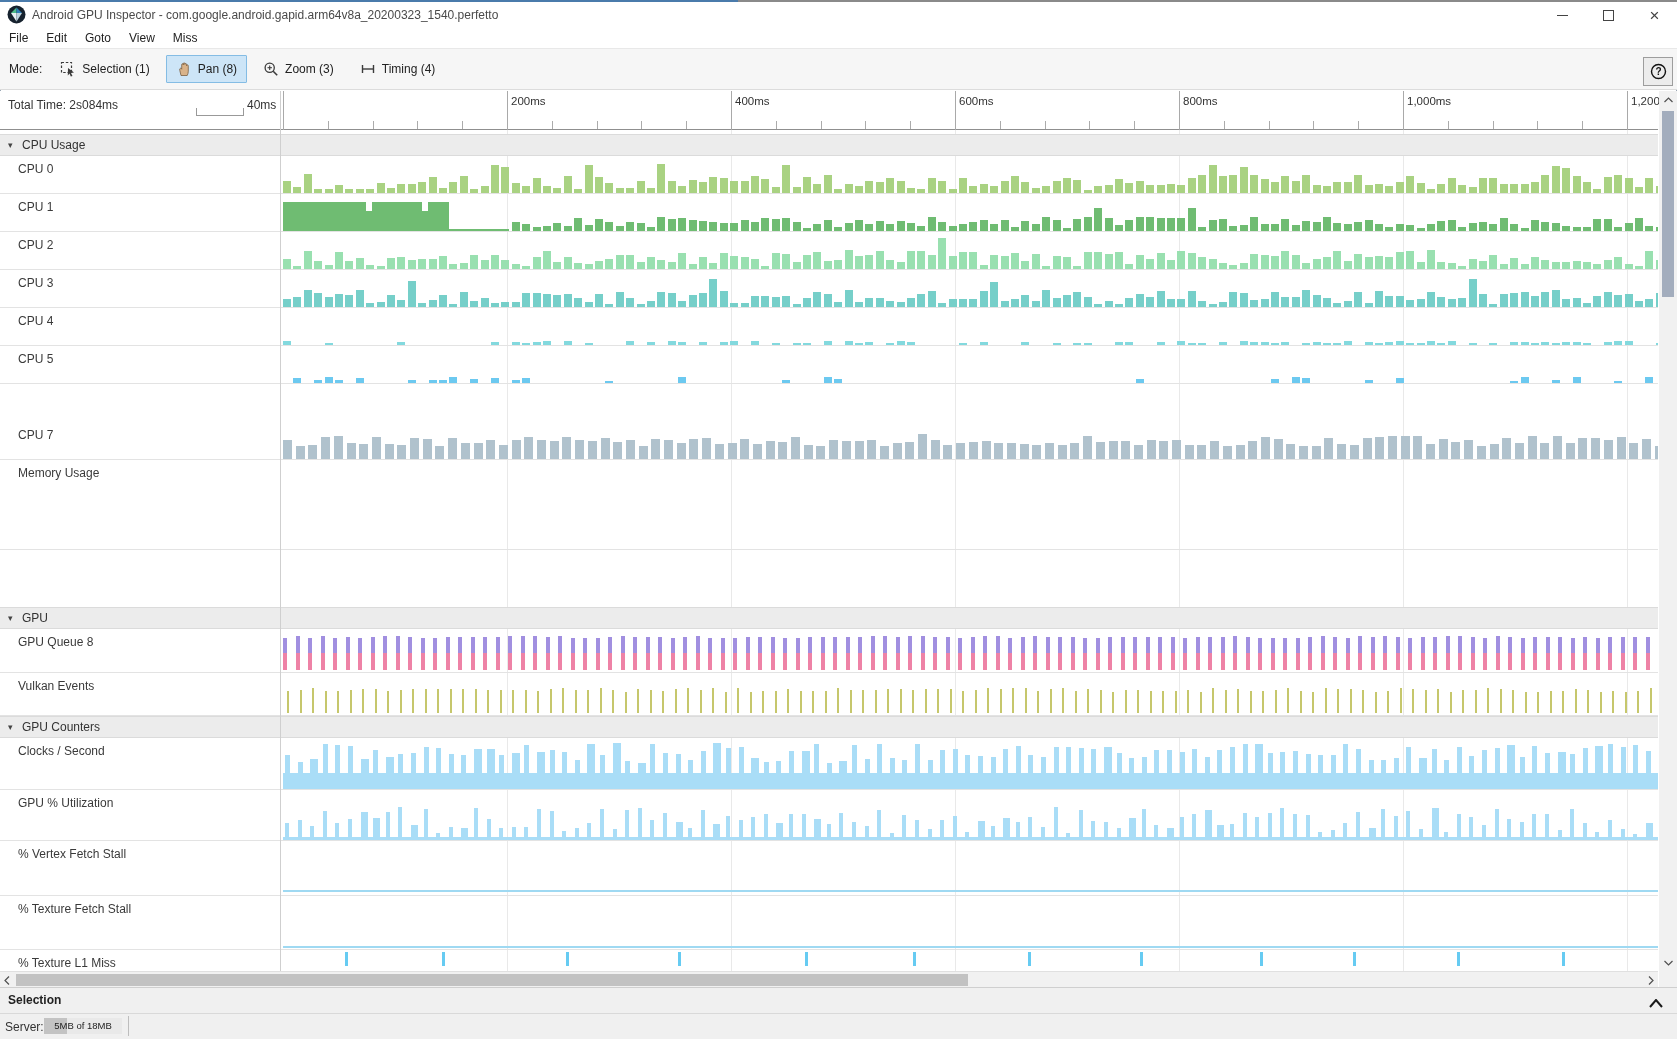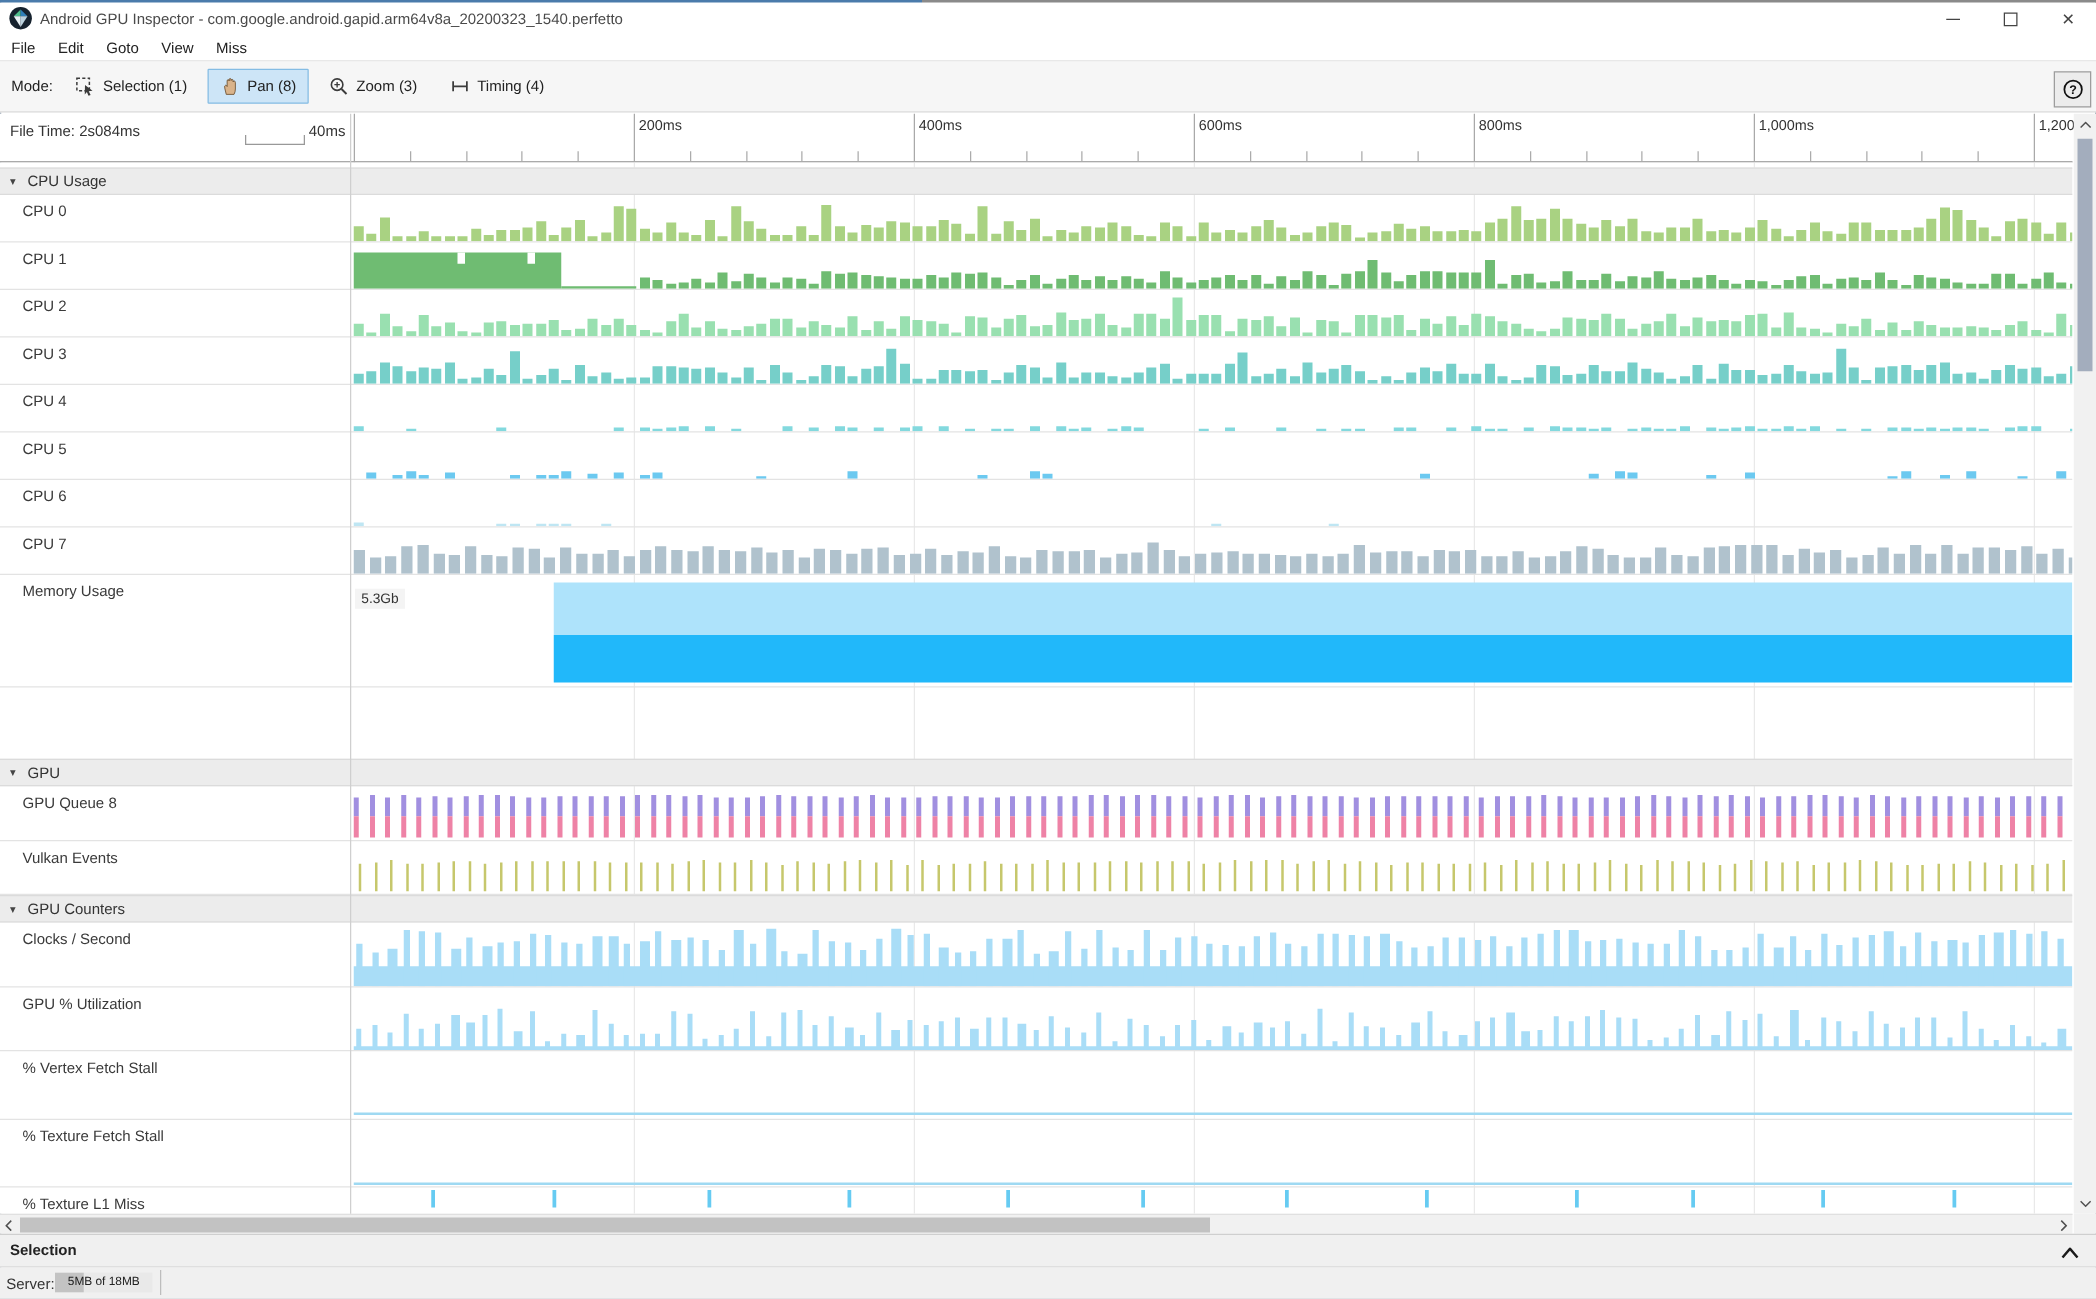--- a/index.html
+++ b/index.html
@@ -154,21 +154,21 @@
     </span>
   <div id="help-btn">
     <svg width="17" height="17" viewBox="0 0 17 17">
       <circle cx="8.5" cy="8.5" r="7" fill="none" stroke="#111" stroke-width="1.4"></circle>
       <text x="8.5" y="12" text-anchor="middle" font-size="10" font-weight="bold" fill="#111" font-family="Liberation Sans, sans-serif">?</text>
     </svg>
   </div>
 </div>
 
 <div id="ruler">
-  <span id="total-time">File Time: 2s084ms</span>
+  <span id="total-time">Total Time: 2s084ms</span>
   <div id="scale-bracket"></div>
   <span id="scale-label">40ms</span>
   <div id="ruler-ticks">
       <div class="ruler-grid" style="left: 283px;"></div>
       <div class="ruler-minor" style="left: 327.8px;"></div>
       <div class="ruler-minor" style="left: 372.6px;"></div>
       <div class="ruler-minor" style="left: 417.4px;"></div>
       <div class="ruler-minor" style="left: 462.2px;"></div>
       <div class="ruler-grid" style="left: 507px;"></div>
       <div class="ruler-label" style="left: 511px;">200ms</div>
@@ -857,34 +857,20 @@
         <div class="bar" style="left: 1083.6px; width: 8px; top: 34px; height: 3px; background: rgb(108, 201, 240);"></div>
         <div class="bar" style="left: 1114.8px; width: 8px; top: 32px; height: 5px; background: rgb(108, 201, 240);"></div>
         <div class="bar" style="left: 1229.2px; width: 8px; top: 35px; height: 2px; background: rgb(108, 201, 240);"></div>
         <div class="bar" style="left: 1239.6px; width: 8px; top: 31px; height: 6px; background: rgb(108, 201, 240);"></div>
         <div class="bar" style="left: 1270.8px; width: 8px; top: 34px; height: 3px; background: rgb(108, 201, 240);"></div>
         <div class="bar" style="left: 1291.6px; width: 8px; top: 31px; height: 6px; background: rgb(108, 201, 240);"></div>
         <div class="bar" style="left: 1333.2px; width: 8px; top: 35px; height: 2px; background: rgb(108, 201, 240);"></div>
         <div class="bar" style="left: 1364.4px; width: 8px; top: 31px; height: 6px; background: rgb(108, 201, 240);"></div>
       </div>
     </div>
-    <div class="track-row" style="top: 254px; height: 38px;">
-      <span class="track-label">CPU 6</span>
-      <div class="lane">
-        <div class="bar" style="left: 2px; width: 8px; top: 34px; height: 3px; background: rgb(191, 230, 243);"></div>
-        <div class="bar" style="left: 116.4px; width: 8px; top: 35px; height: 2px; background: rgb(191, 230, 243);"></div>
-        <div class="bar" style="left: 126.8px; width: 8px; top: 35px; height: 2px; background: rgb(191, 230, 243);"></div>
-        <div class="bar" style="left: 147.6px; width: 8px; top: 35px; height: 2px; background: rgb(191, 230, 243);"></div>
-        <div class="bar" style="left: 158px; width: 8px; top: 35px; height: 2px; background: rgb(191, 230, 243);"></div>
-        <div class="bar" style="left: 168.4px; width: 8px; top: 35px; height: 2px; background: rgb(191, 230, 243);"></div>
-        <div class="bar" style="left: 199.6px; width: 8px; top: 35px; height: 2px; background: rgb(191, 230, 243);"></div>
-        <div class="bar" style="left: 688.4px; width: 8px; top: 35px; height: 2px; background: rgb(191, 230, 243);"></div>
-        <div class="bar" style="left: 782px; width: 8px; top: 35px; height: 2px; background: rgb(191, 230, 243);"></div>
-      </div>
-    </div>
     <div class="track-row" style="top: 292px; height: 38px;">
       <span class="track-label">CPU 7</span>
       <div class="lane">
         <div class="bar" style="left: 2px; width: 9px; top: 18px; height: 19px; background: rgb(176, 194, 205);"></div>
         <div class="bar" style="left: 14.7px; width: 9px; top: 24px; height: 13px; background: rgb(176, 194, 205);"></div>
         <div class="bar" style="left: 27.4px; width: 9px; top: 23px; height: 14px; background: rgb(176, 194, 205);"></div>
         <div class="bar" style="left: 40.1px; width: 9px; top: 15px; height: 22px; background: rgb(176, 194, 205);"></div>
         <div class="bar" style="left: 52.8px; width: 9px; top: 14px; height: 23px; background: rgb(176, 194, 205);"></div>
         <div class="bar" style="left: 65.5px; width: 9px; top: 21px; height: 16px; background: rgb(176, 194, 205);"></div>
         <div class="bar" style="left: 78.2px; width: 9px; top: 22px; height: 15px; background: rgb(176, 194, 205);"></div>
@@ -987,25 +973,20 @@
         <div class="bar" style="left: 1310.1px; width: 9px; top: 16px; height: 21px; background: rgb(176, 194, 205);"></div>
         <div class="bar" style="left: 1322.8px; width: 9px; top: 18px; height: 19px; background: rgb(176, 194, 205);"></div>
         <div class="bar" style="left: 1335.5px; width: 9px; top: 15px; height: 22px; background: rgb(176, 194, 205);"></div>
         <div class="bar" style="left: 1348.2px; width: 9px; top: 21px; height: 16px; background: rgb(176, 194, 205);"></div>
         <div class="bar" style="left: 1360.9px; width: 9px; top: 17px; height: 20px; background: rgb(176, 194, 205);"></div>
         <div class="bar" style="left: 1373.6px; width: 9px; top: 24px; height: 13px; background: rgb(176, 194, 205);"></div>
       </div>
     </div>
     <div class="track-row" style="top: 330px; height: 90px;">
       <span class="track-label">Memory Usage</span>
-      <div class="lane">
-        <span id="mem-badge">5.3Gb</span>
-        <div class="bar" style="left: 162.16px; width: 1215.2px; top: 6px; height: 42px; background: rgb(174, 227, 251);"></div>
-        <div class="bar" style="left: 162.16px; width: 1215.2px; top: 48px; height: 38px; background: rgb(33, 184, 250);"></div>
-      </div>
     </div>
     <div class="section-header" style="top: 477px; height: 22px;">
       <span class="section-chevron">▾</span>
                  <span class="section-title">GPU</span>
     </div>
     <div class="track-row" style="top: 499px; height: 44px;">
       <span class="track-label">GPU Queue 8</span>
       <div class="lane">
         <div class="bar" style="left: 2px; width: 4px; top: 9px; height: 15px; background: rgb(161, 143, 224);"></div>
         <div class="bar" style="left: 2px; width: 4px; top: 24px; height: 17px; background: rgb(238, 130, 166);"></div>

